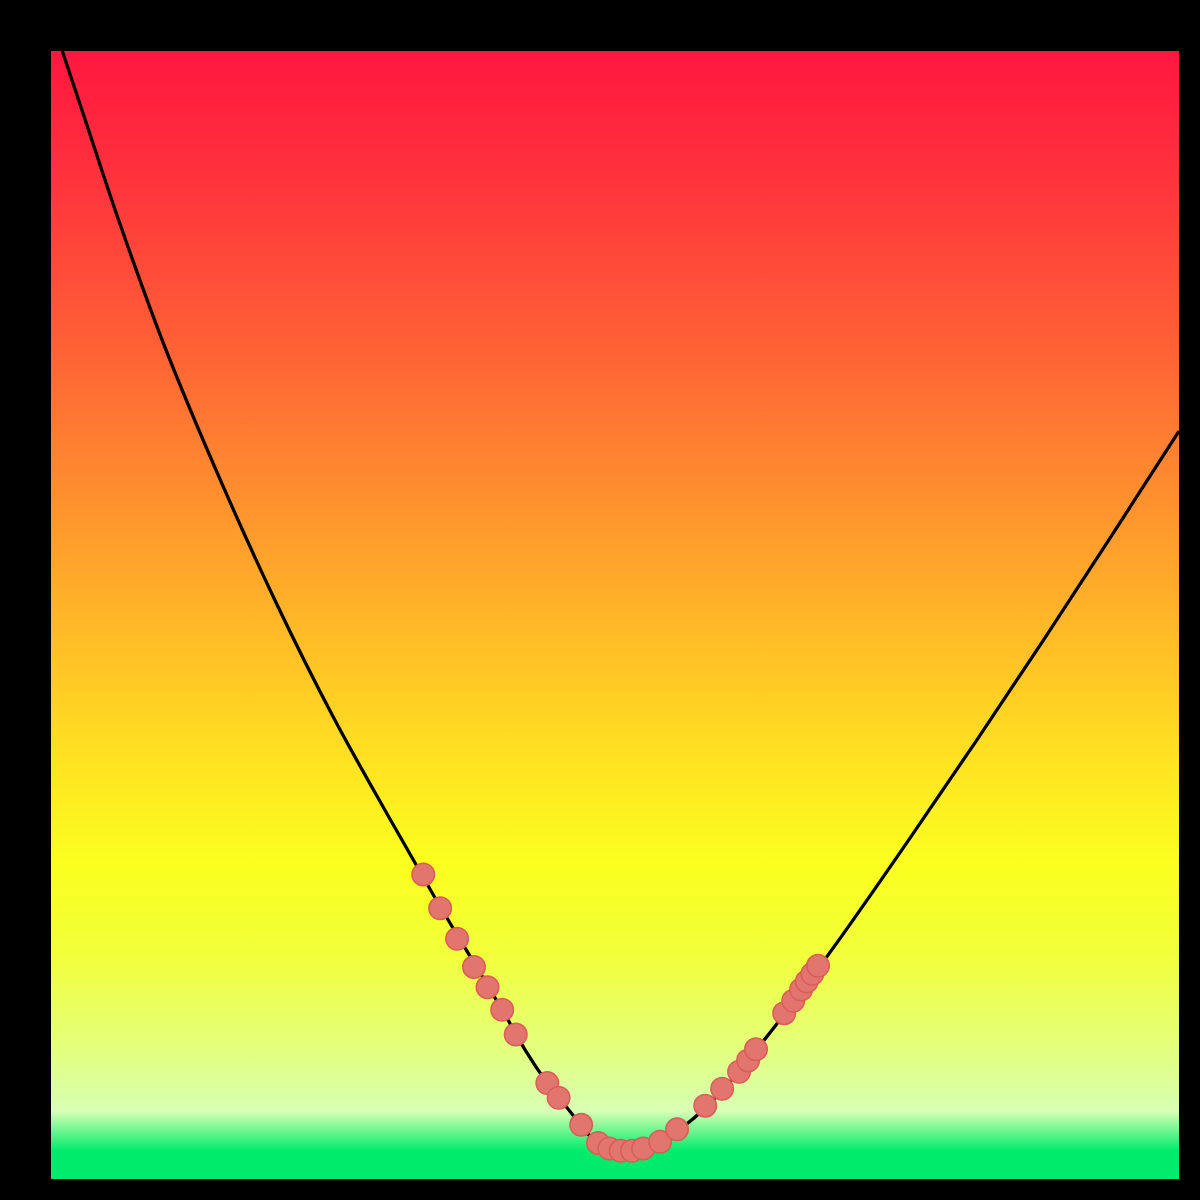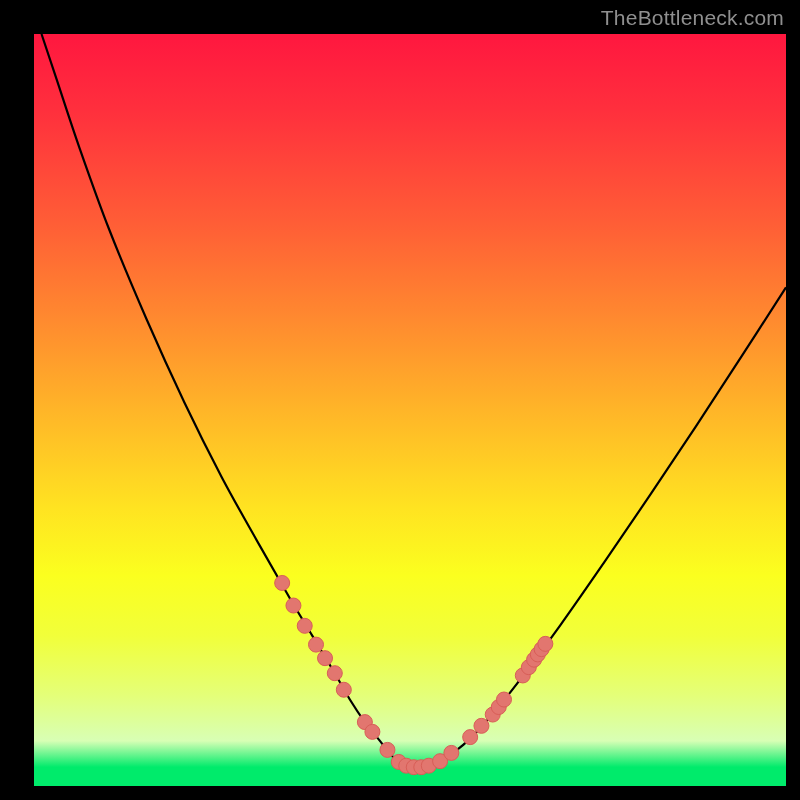--- a/index.html
+++ b/index.html
@@ -93,14 +93,13 @@
           <circle cx="470.00" cy="665.52" r="7.5" fill="#e2766f" stroke="#d85e57" stroke-width="1"></circle>
           <circle cx="488.80" cy="641.46" r="7.5" fill="#e2766f" stroke="#d85e57" stroke-width="1"></circle>
           <circle cx="494.82" cy="633.18" r="7.5" fill="#e2766f" stroke="#d85e57" stroke-width="1"></circle>
           <circle cx="500.08" cy="625.66" r="7.5" fill="#e2766f" stroke="#d85e57" stroke-width="1"></circle>
           <circle cx="503.84" cy="620.40" r="7.5" fill="#e2766f" stroke="#d85e57" stroke-width="1"></circle>
           <circle cx="507.60" cy="615.14" r="7.5" fill="#e2766f" stroke="#d85e57" stroke-width="1"></circle>
           <circle cx="511.36" cy="609.87" r="7.5" fill="#e2766f" stroke="#d85e57" stroke-width="1"></circle>
         </g>
     </svg>
   </div>
-  <div class="watermark">TheBottleneck.com</div>
 </div>
 
 </body></html>

